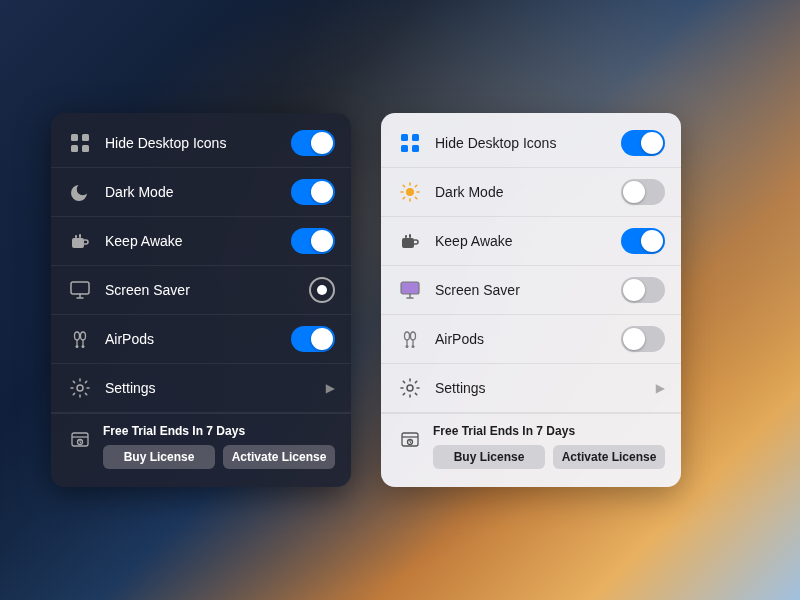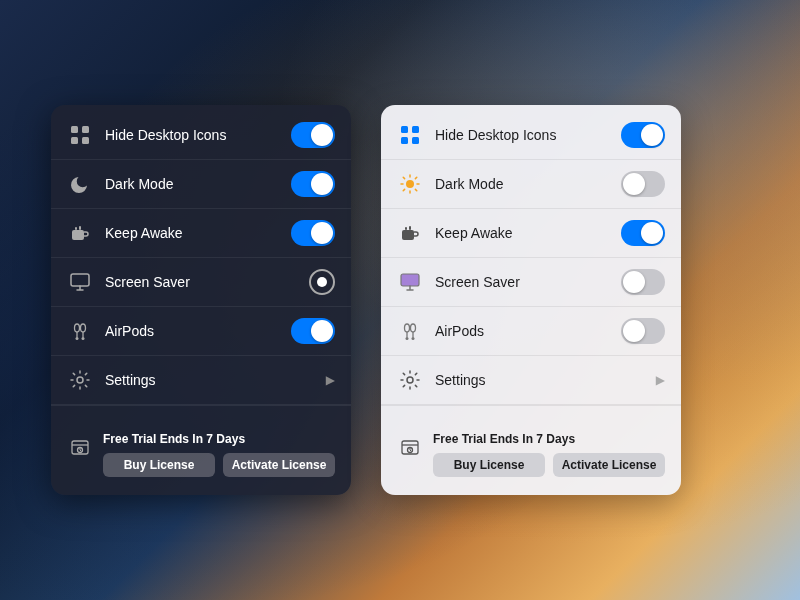--- a/index.html
+++ b/index.html
@@ -176,21 +176,21 @@
       color: #888;
       font-size: 12px;
     }
 
     .panel-light .arrow {
       color: #aaa;
     }
 
     
     .footer-row {
-      padding: 26px 16px 12px;
+      padding: 10px 16px 12px;
       border-top: 1px solid rgba(255,255,255,0.07);
     }
 
     .panel-light .footer-row {
       border-top: 1px solid rgba(0,0,0,0.07);
     }
 
     .footer-content {
       display: flex;
       align-items: flex-start;

